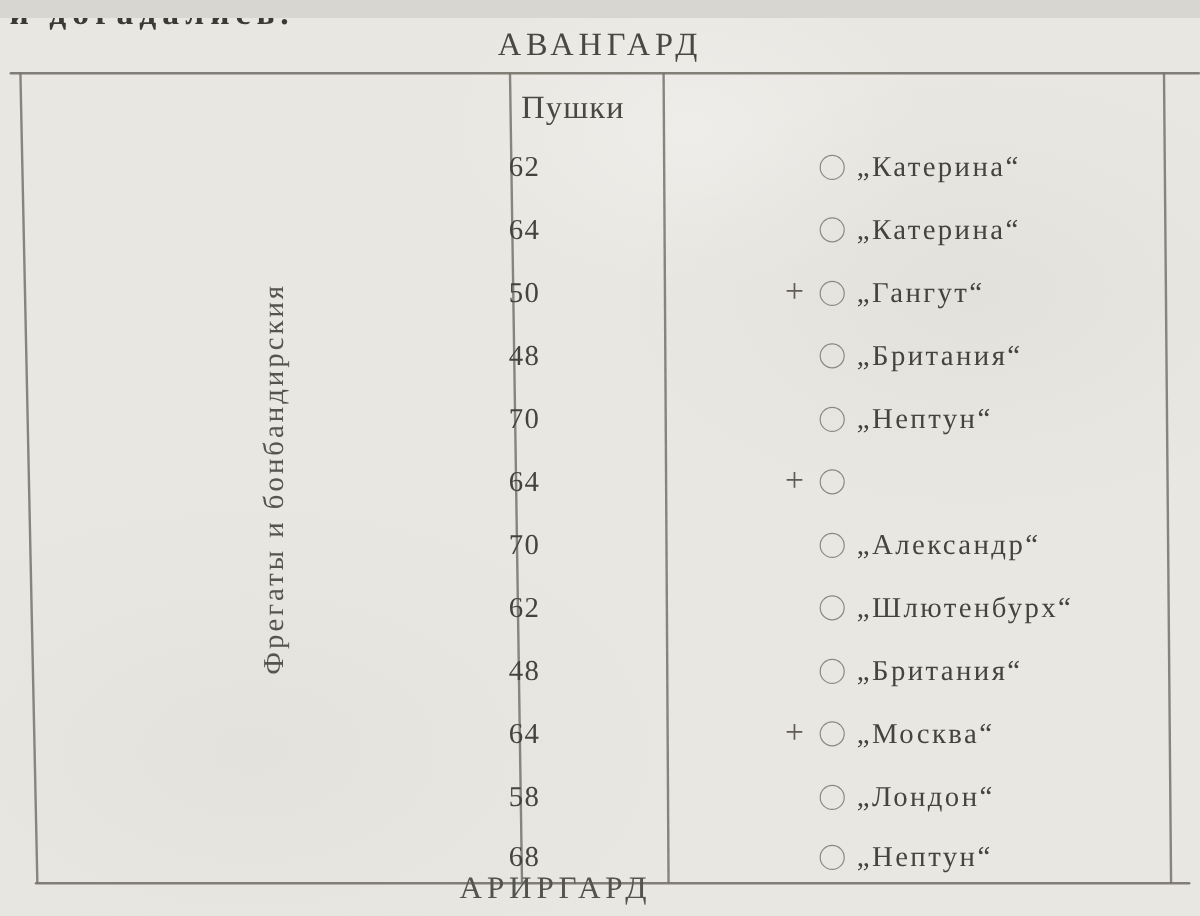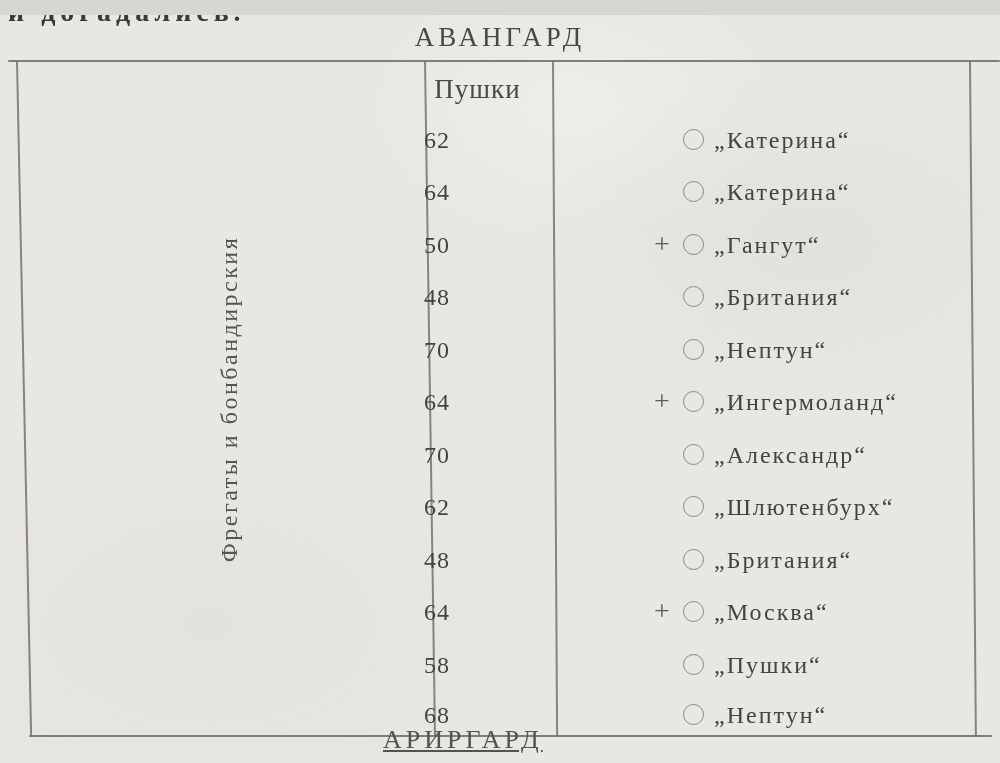--- a/index.html
+++ b/index.html
@@ -33,21 +33,20 @@
   .title{
     position:absolute;left:0;top:9px;width:1000px;
     text-align:center;
     font-size:27px;line-height:27px;letter-spacing:4px;
     color:#4a4843;
   }
   .rearguard{
     position:absolute;left:383px;top:712px;
     font-size:26px;line-height:26px;letter-spacing:4px;
     color:#55534d;
-    text-decoration:underline;
   }
   .hline{position:absolute;background:var(--line);height:1.6px;opacity:.85;border-radius:1px;}
   .hline.top{left:8px;top:45px;width:992px;}
   .hline.bottom{left:29px;top:720px;width:963px;}
   .vline{position:absolute;background:var(--line);width:1.6px;opacity:.8;transform-origin:top center;border-radius:1px;}
   .vline.left {left:16px; top:46px;height:675px;transform:skewX(1.2deg);}
   .vline.col1 {left:424px;top:46px;height:675px;transform:skewX(0.85deg);}
   .vline.col2 {left:552px;top:46px;height:675px;transform:skewX(0.35deg);}
   .vline.right{left:969px;top:46px;height:675px;transform:skewX(0.5deg);}
   .guns-header{
@@ -131,21 +130,20 @@
   <div class="row" style="top:321px">
     <span class="guns">70</span>
     <span class="marker"></span>
     <span class="circle"></span>
     <span class="name">„Нептун“</span>
   </div>
   <div class="row" style="top:373px">
     <span class="guns">64</span>
     <span class="marker">+</span>
     <span class="circle"></span>
-    <span class="name">„Ингермоланд“</span>
   </div>
   <div class="row" style="top:426px">
     <span class="guns">70</span>
     <span class="marker"></span>
     <span class="circle"></span>
     <span class="name">„Александр“</span>
   </div>
   <div class="row" style="top:478px">
     <span class="guns">62</span>
     <span class="marker"></span>
@@ -161,21 +159,21 @@
   <div class="row" style="top:583px">
     <span class="guns">64</span>
     <span class="marker">+</span>
     <span class="circle"></span>
     <span class="name">„Москва“</span>
   </div>
   <div class="row" style="top:636px">
     <span class="guns">58</span>
     <span class="marker"></span>
     <span class="circle"></span>
-    <span class="name">„Пушки“</span>
+    <span class="name">„Лондон“</span>
   </div>
   <div class="row" style="top:686px">
     <span class="guns">68</span>
     <span class="marker"></span>
     <span class="circle"></span>
     <span class="name">„Нептун“</span>
   </div>
 
   <div class="rearguard">АРИРГАРД</div>
 

